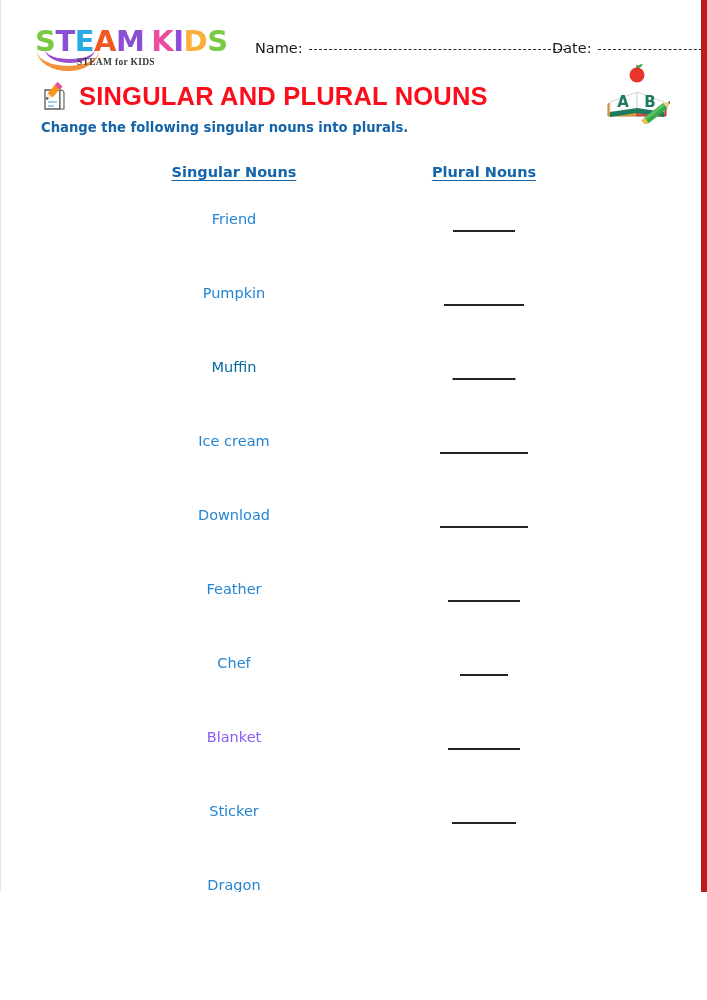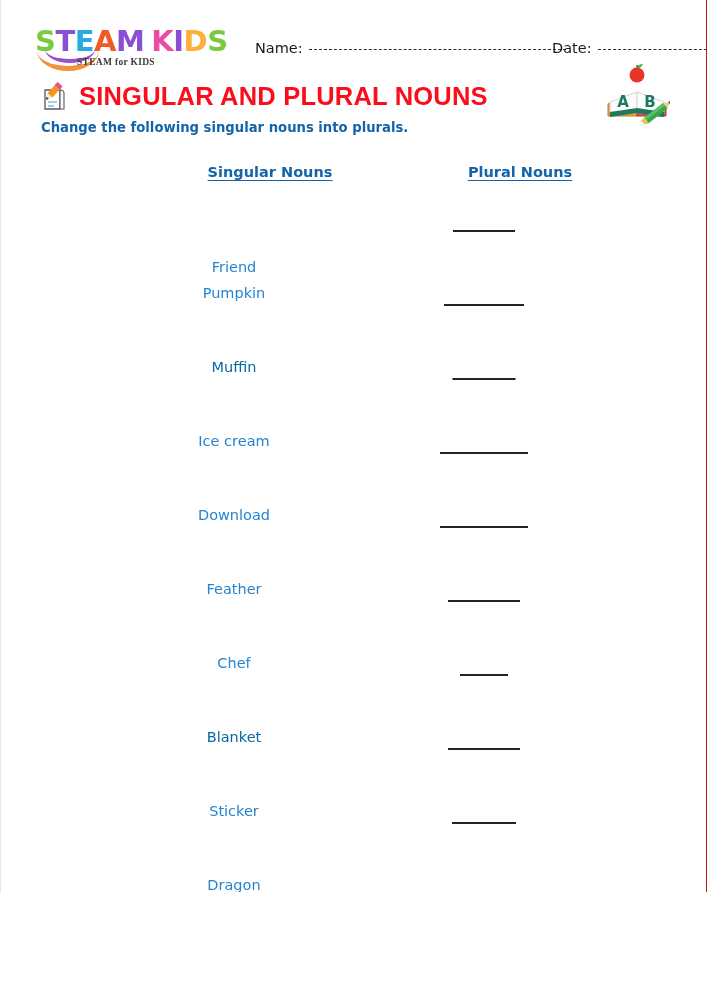--- a/index.html
+++ b/index.html
@@ -13,21 +13,21 @@
     font-family: "Liberation Sans", sans-serif;
     overflow: hidden;
   }
   .page {
     position: relative;
     width: 707px;
     height: 892px;
     background: #ffffff;
     box-sizing: border-box;
     border-left: 1px solid #e6e6e6;
-    border-right: 1px solid #b91c1c;
+    border-right: 6px solid #b91c1c;
     overflow: hidden;
   }
 
   
   .header {
     position: absolute;
     left: 0; top: 0;
     width: 707px;
     height: 70px;
   }
@@ -146,21 +146,20 @@
     position: absolute;
     top: 164px;
     font-family: "DejaVu Sans", sans-serif;
     font-weight: bold;
     font-size: 14.5px;
     color: #1464aa;
     text-decoration: underline;
     text-underline-offset: 3px;
     transform: translateX(-50%);
     white-space: nowrap;
-    margin-left: 36px;
   }
   .col-head-singular { left: 233px; }
   .col-head-plural   { left: 483px; }
 
   .rows {
     position: absolute;
     left: 0;
     top: 0;
     width: 707px;
   }
@@ -306,21 +305,21 @@
     </span>
   </div>
 
   <div class="subtitle">Change the following singular nouns into plurals.</div>
 
   <div class="col-head col-head-singular">Singular Nouns</div>
   <div class="col-head col-head-plural">Plural Nouns</div>
 
   <div class="rows" id="rows">
       <div class="row" style="top: 211px;">
-        <div class="word" style="color: rgb(37, 133, 210); margin-top: 48px;">Friend</div>
+        <div class="word" style="color: rgb(37, 133, 210);">Friend</div>
         <div class="answer-line" style="width: 62px; top: 19px;"></div>
       </div>
       <div class="row" style="top: 285px;">
         <div class="word" style="color: rgb(37, 133, 210);">Pumpkin</div>
         <div class="answer-line" style="width: 80px; top: 19px;"></div>
       </div>
       <div class="row" style="top: 359px;">
         <div class="word" style="color: #0369a1;">Muffin</div>
         <div class="answer-line" style="width: 63px; top: 19px;"></div>
       </div>
@@ -334,21 +333,21 @@
       </div>
       <div class="row" style="top: 581px;">
         <div class="word" style="color: rgb(37, 133, 210);">Feather</div>
         <div class="answer-line" style="width: 72px; top: 19px;"></div>
       </div>
       <div class="row" style="top: 655px; padding-left: 20px;">
         <div class="word" style="color: rgb(37, 133, 210);">Chef</div>
         <div class="answer-line" style="width: 48px; top: 19px;"></div>
       </div>
       <div class="row" style="top: 729px;">
-        <div class="word" style="color: #0369a1;">Blanket</div>
+        <div class="word" style="color: #8b5cf6;">Blanket</div>
         <div class="answer-line" style="width: 72px; top: 19px;"></div>
       </div>
       <div class="row" style="top: 803px;">
         <div class="word" style="color: rgb(37, 133, 210);">Sticker</div>
         <div class="answer-line" style="width: 64px; top: 19px;"></div>
       </div>
       <div class="row" style="top: 877px;">
         <div class="word" style="color: rgb(37, 133, 210);">Dragon</div>
         <div class="answer-line" style="width: 65px; top: 19px;"></div>
       </div>

